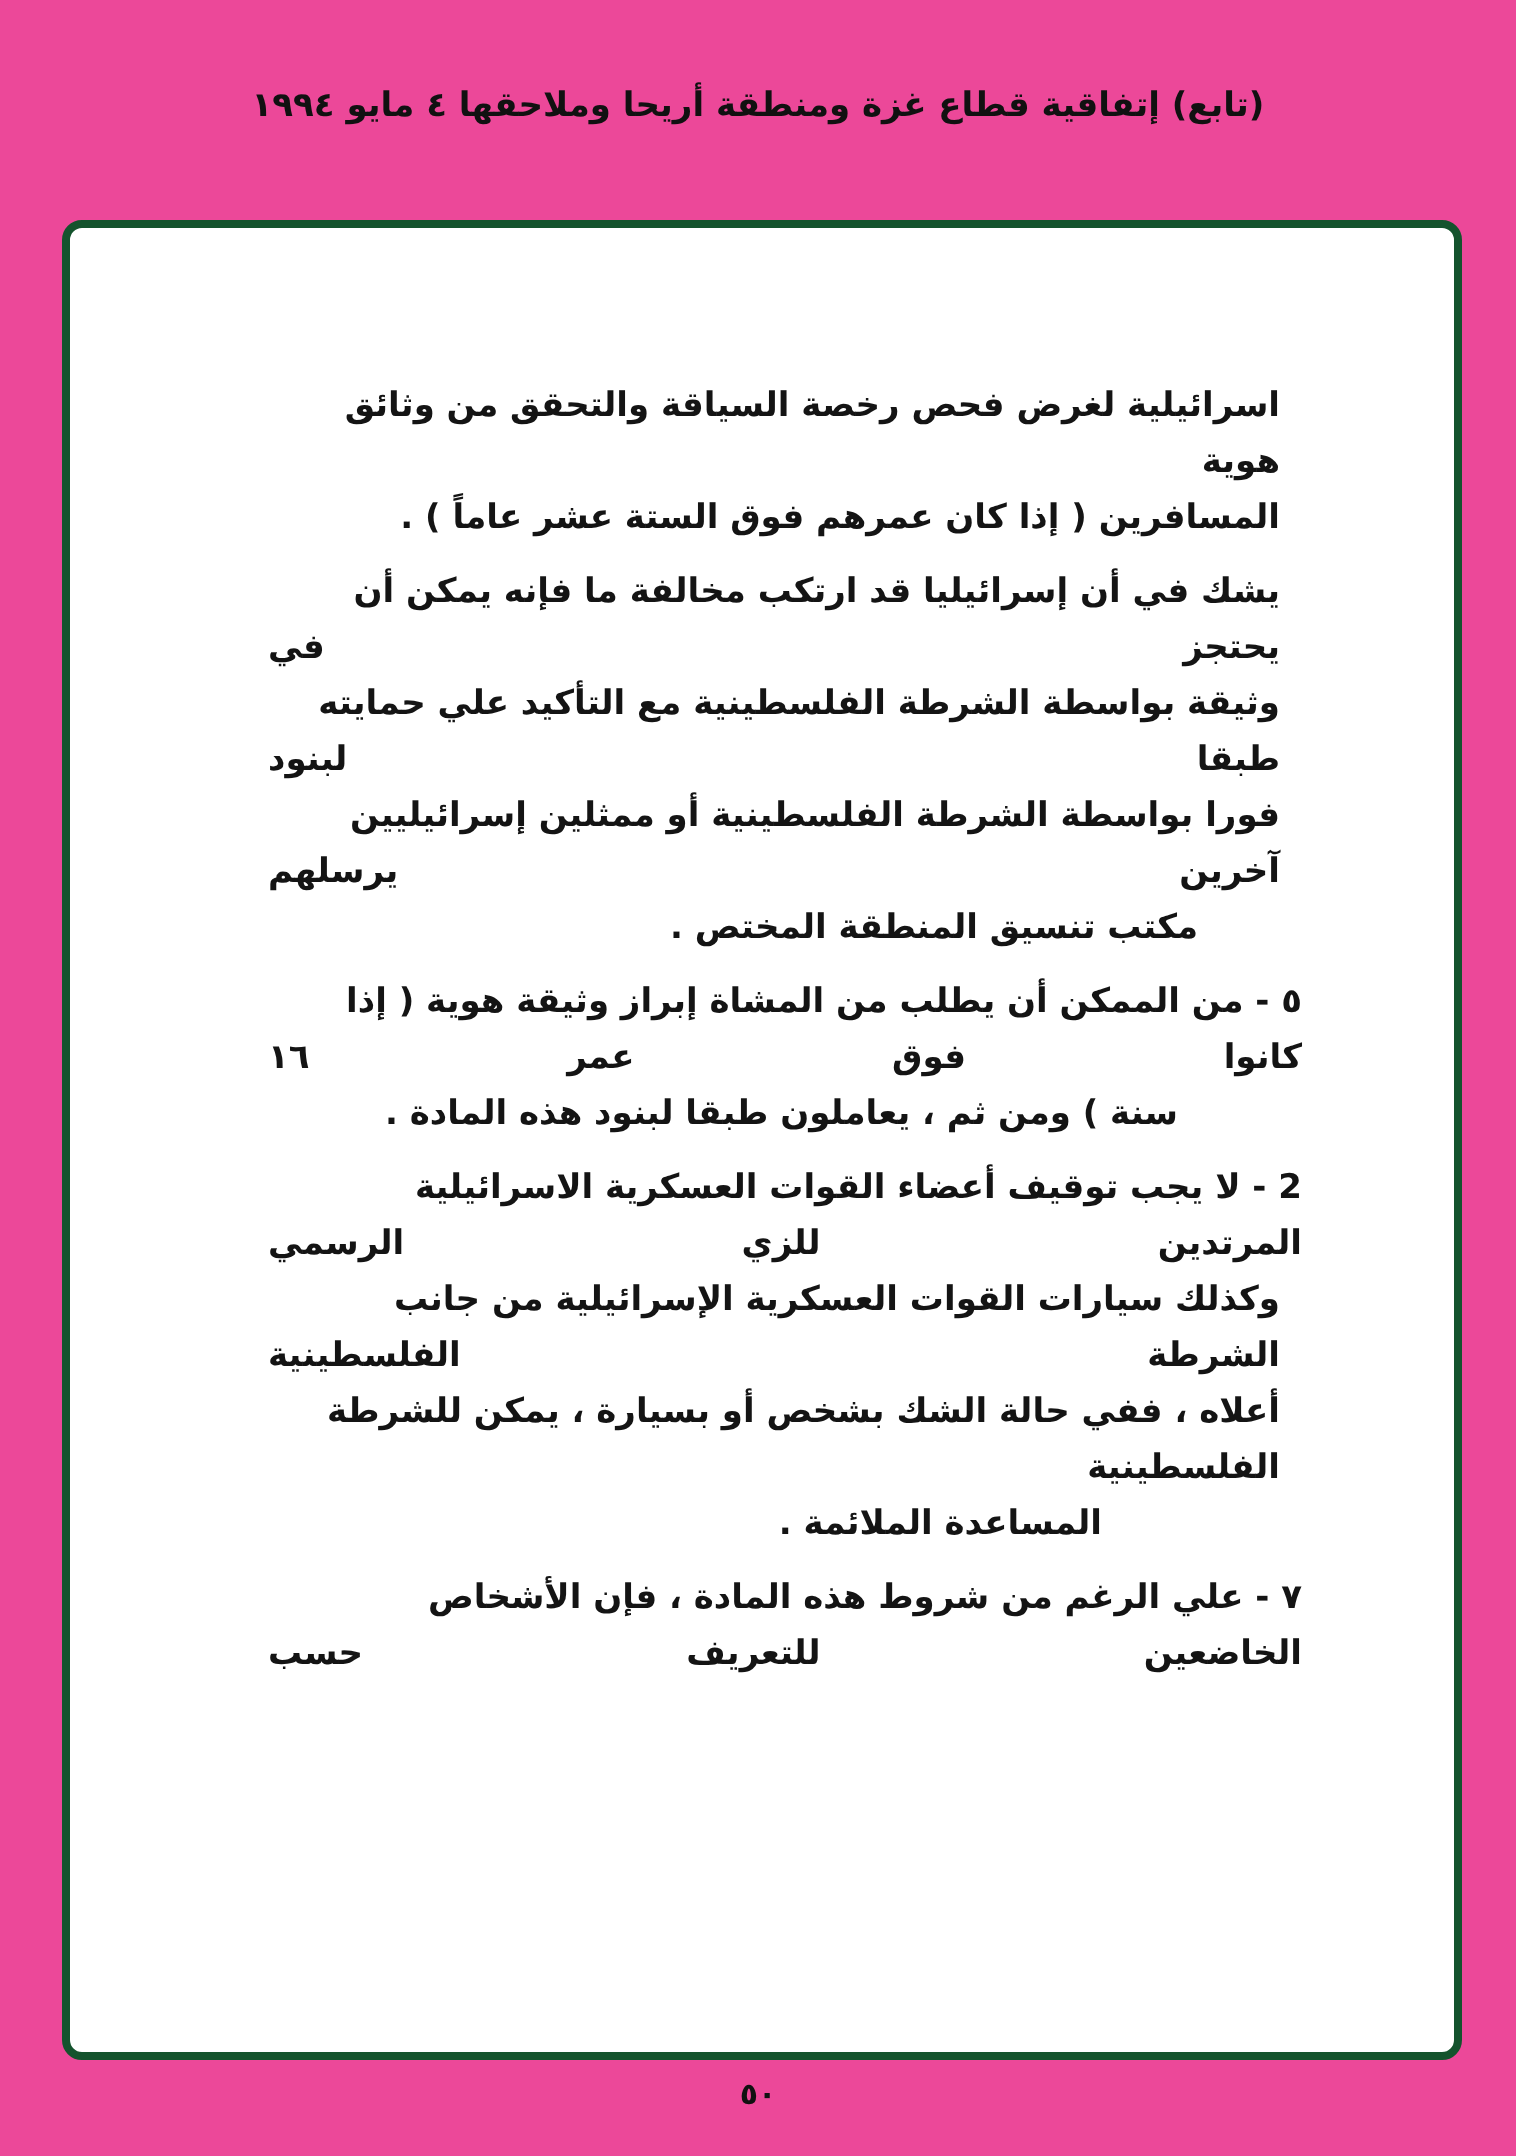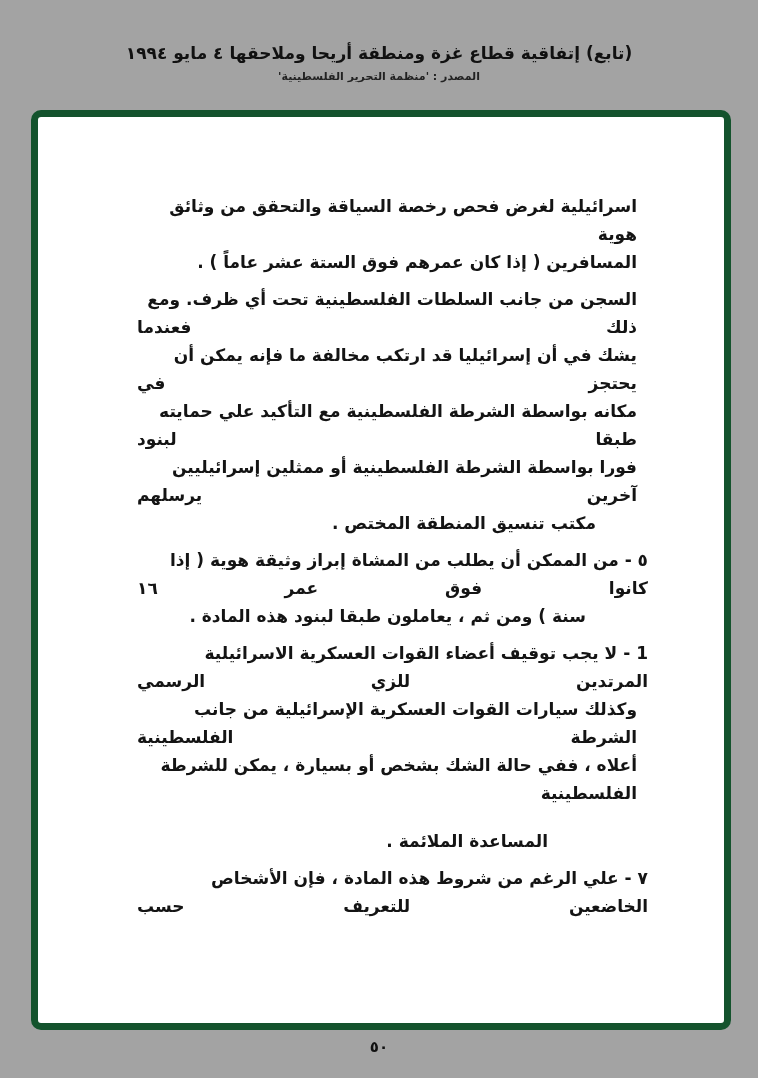--- a/index.html
+++ b/index.html
@@ -1,19 +1,19 @@
 <!DOCTYPE html>
 <html lang="ar" dir="rtl"><head>
 <meta charset="utf-8">
 <style>
   html,body{margin:0;padding:0;background:#ffffff;}
   .page{
     position:relative;
     width:758px;height:1078px;
-    background:#a3a3a3;
+    background:#ec4899;
     overflow:hidden;
     font-family:"DejaVu Sans",sans-serif;
     direction:rtl;
   }
   
   .hdr{
     position:absolute;top:42px;left:0;right:0;
     text-align:center;color:#111;
   }
   .hdr-title{
@@ -23,21 +23,21 @@
   .hdr-source{
     margin-top:6px;
     font-weight:bold;font-size:11px;line-height:14px;color:#222;
   }
   
   .frame{
     position:absolute;
     left:31px;top:110px;
     width:700px;height:920px;
     box-sizing:border-box;
-    border:7px solid #14532d;
+    border:4px solid #14532d;
     border-radius:10px;
     background:#ffffff;
   }
   
   .textblock{
     position:absolute;
     top:75px;left:99px;right:76px;
     color:#141414;
   }
   .para{margin:0 0 0 0;padding:0;}
@@ -46,61 +46,59 @@
     font-weight:bold;font-size:17px;line-height:28px;
     text-align:right;
     white-space:normal;
     color:#141414;
   }
   .j{text-align-last:justify;}
   .p0{padding-right:0;}
   .p1{padding-right:11px;}
   .p2{padding-right:52px;}
   .p3{padding-right:62px;}
-  .p4{padding-right:100px;margin-top:20px;}
+  .p4{padding-right:100px;}
   
   .pageno{
     position:absolute;top:1038px;left:0;right:0;
     text-align:center;
     font-weight:bold;font-size:15px;color:#111;
   }
 </style>
 </head>
 <body>
 
 <div class="page">
 
   <div class="hdr">
     <div class="hdr-title">(تابع) إتفاقية قطاع غزة ومنطقة أريحا وملاحقها ٤ مايو ١٩٩٤</div>
-    <div class="hdr-source">المصدر :  'منظمة التحرير الفلسطينية'</div>
   </div>
 
   <div class="frame">
     <div class="textblock">
 
       <div class="para">
         <div class="ln p1 j">اسرائيلية لغرض فحص رخصة السياقة والتحقق من وثائق هوية</div>
         <div class="ln p1">المسافرين ( إذا كان عمرهم فوق الستة عشر عاماً ) .</div>
       </div>
 
       <div class="para">
-        <div class="ln p1 j">السجن من جانب السلطات الفلسطينية تحت أي ظرف. ومع ذلك فعندما</div>
         <div class="ln p1 j">يشك في أن إسرائيليا قد ارتكب مخالفة ما فإنه يمكن أن يحتجز في</div>
-        <div class="ln p1 j">مكانه بواسطة الشرطة الفلسطينية مع التأكيد علي حمايته طبقا لبنود</div>
+        <div class="ln p1 j">وثيقة بواسطة الشرطة الفلسطينية مع التأكيد علي حمايته طبقا لبنود</div>
         <div class="ln p1 j">فورا بواسطة الشرطة الفلسطينية أو ممثلين إسرائيليين آخرين يرسلهم</div>
         <div class="ln p2">مكتب تنسيق المنطقة المختص .</div>
       </div>
 
       <div class="para">
         <div class="ln p0 j">٥ - من الممكن أن يطلب من المشاة إبراز وثيقة هوية ( إذا كانوا فوق عمر ١٦</div>
         <div class="ln p3">سنة ) ومن ثم ، يعاملون طبقا لبنود هذه المادة .</div>
       </div>
 
       <div class="para">
-        <div class="ln p0 j">1 - لا يجب توقيف أعضاء القوات العسكرية الاسرائيلية المرتدين للزي الرسمي</div>
+        <div class="ln p0 j">2 - لا يجب توقيف أعضاء القوات العسكرية الاسرائيلية المرتدين للزي الرسمي</div>
         <div class="ln p1 j">وكذلك سيارات القوات العسكرية الإسرائيلية من جانب الشرطة الفلسطينية</div>
         <div class="ln p1 j">أعلاه ،  ففي حالة الشك بشخص أو بسيارة ، يمكن للشرطة الفلسطينية</div>
         <div class="ln p4">المساعدة الملائمة .</div>
       </div>
 
       <div class="para">
         <div class="ln p0 j">٧ - علي الرغم من شروط هذه المادة ، فإن الأشخاص الخاضعين للتعريف حسب</div>
 
       </div>
 

